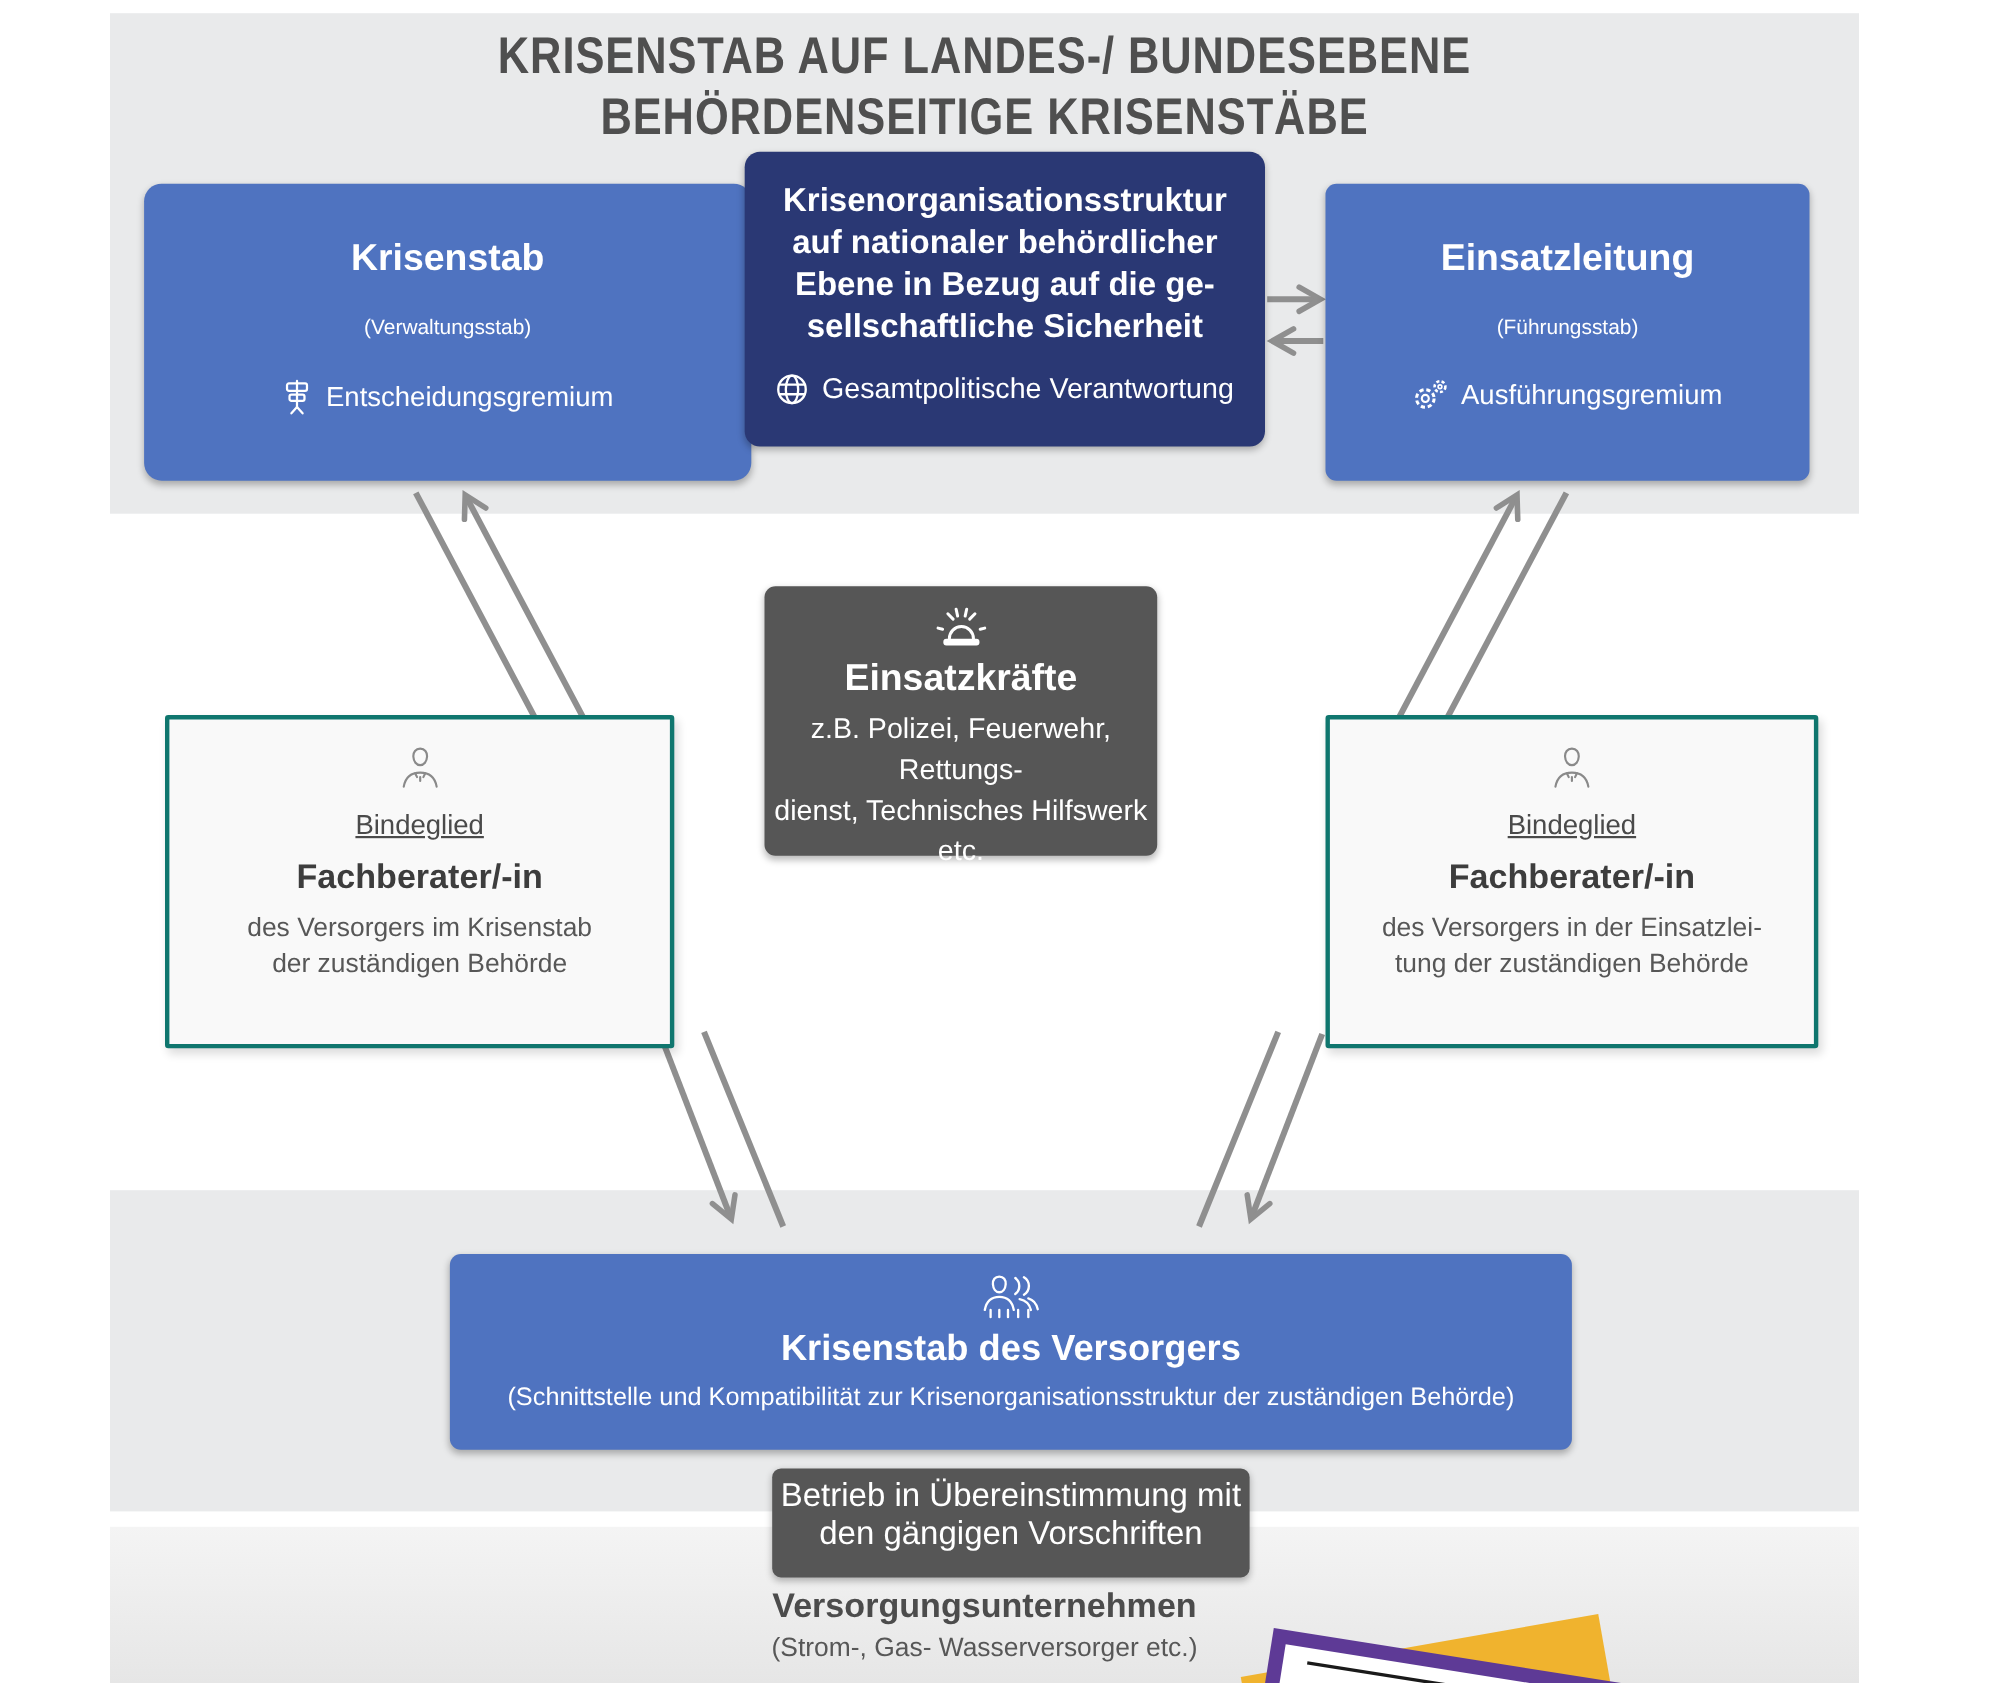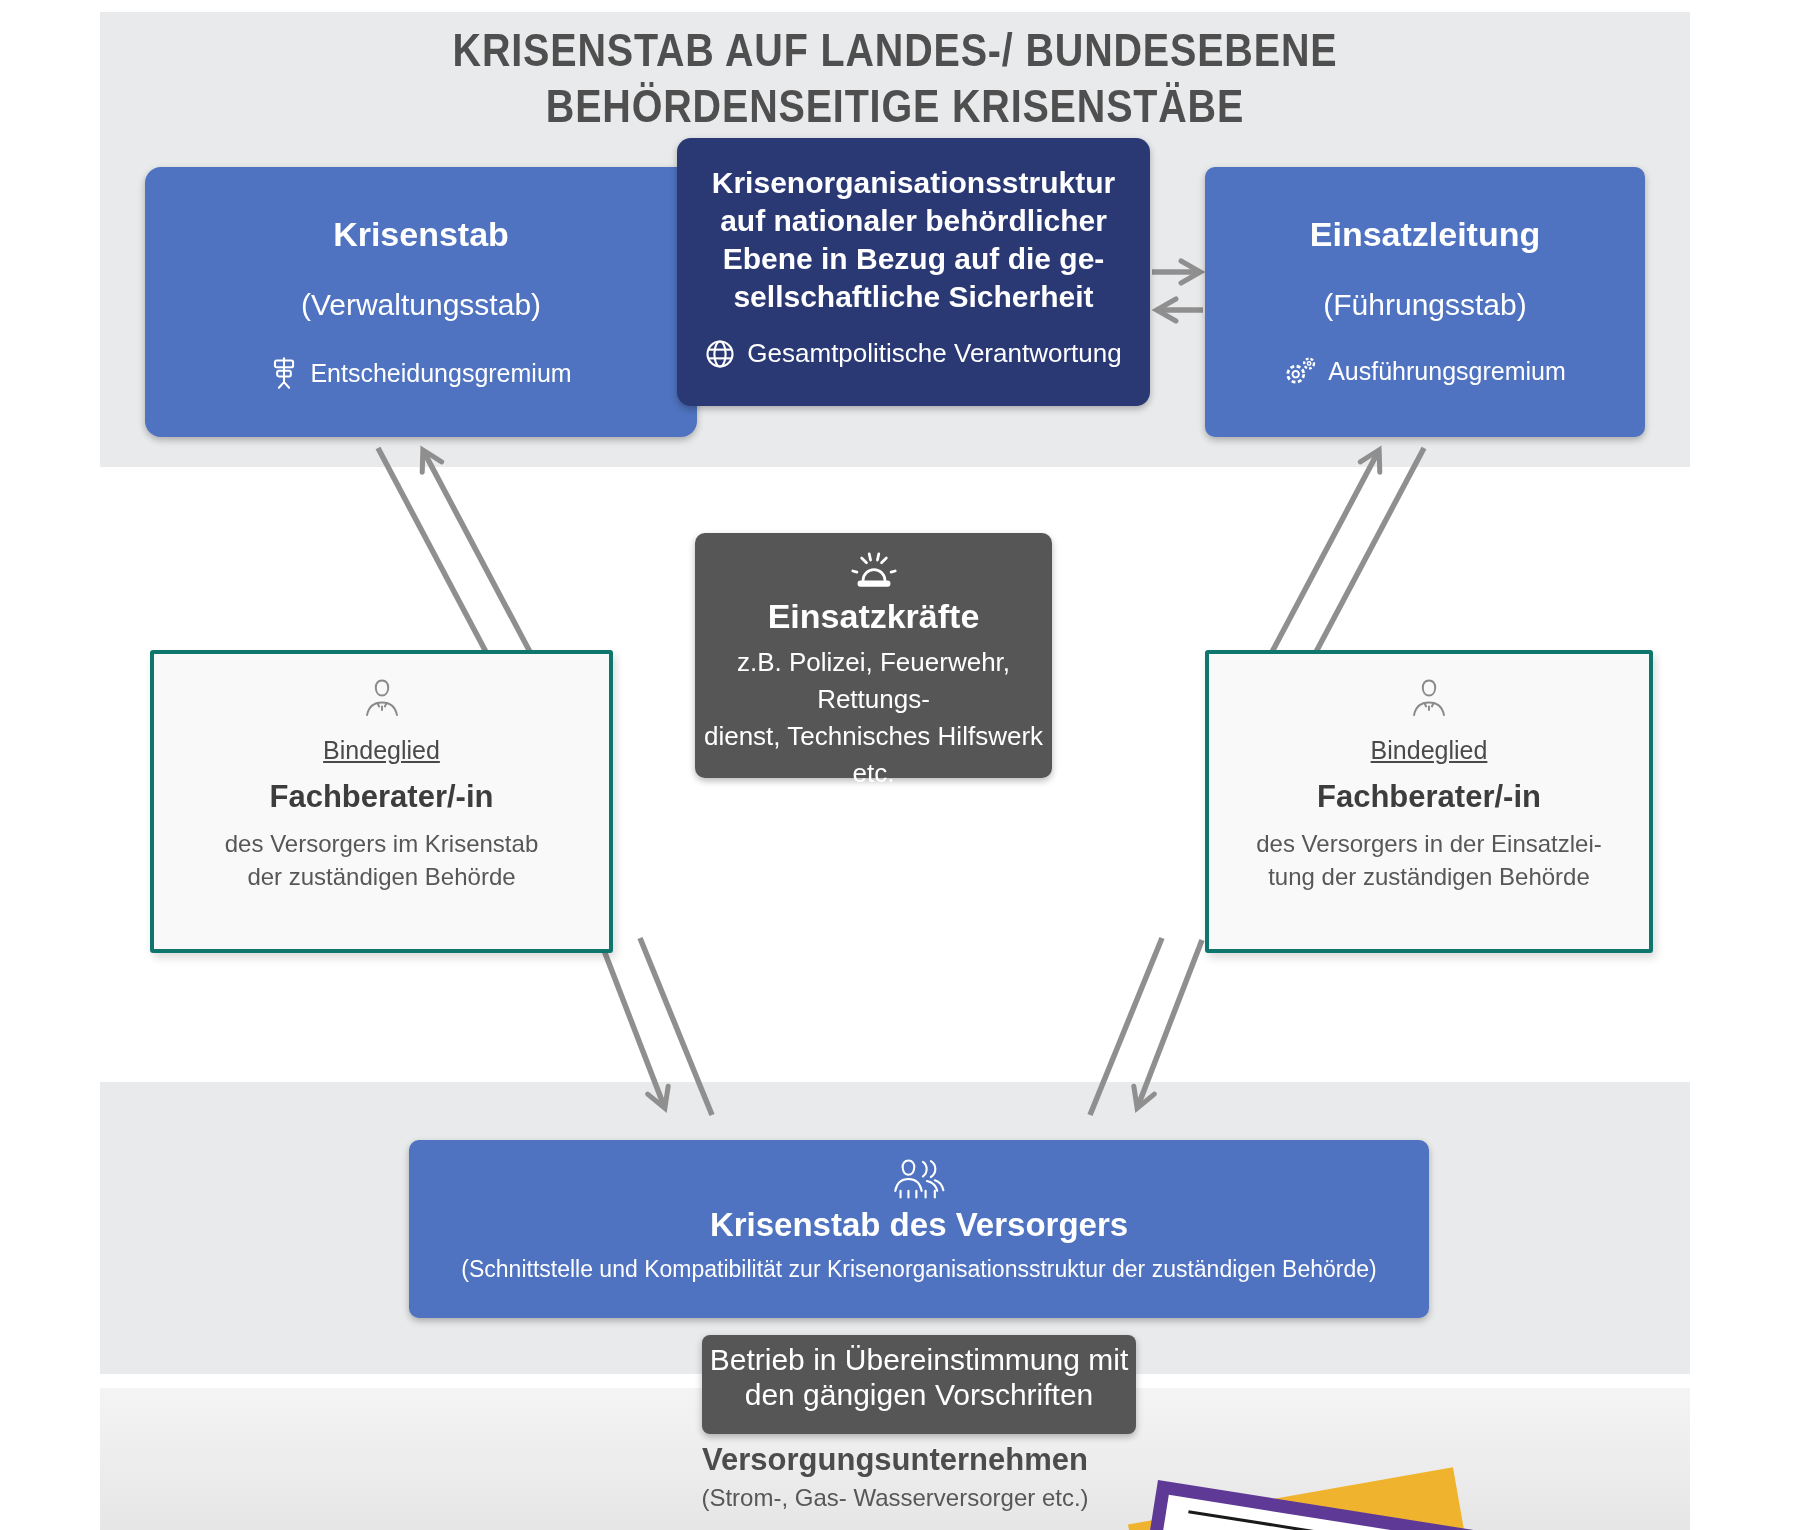--- a/index.html
+++ b/index.html
@@ -14,33 +14,33 @@
          color:var(--text_gray,#4f4f4f);font-weight:bold;z-index:2;}
   .title .line{font-size:47px;line-height:56px;letter-spacing:1px;transform:scaleX(.84);}
 
   svg.arrows{position:absolute;left:0;top:0;z-index:1;pointer-events:none;}
   svg.arrows line{stroke:var(--arrow_gray,#8f8f8f);stroke-width:5.5;}
   svg.arrows marker path{stroke:var(--arrow_gray,#8f8f8f);}
 
   .box{position:absolute;border-radius:10px;z-index:2;text-align:center;color:#fff;
        box-shadow:0 3px 7px rgba(0,0,0,.28);}
   .box-blue{background:var(--accent_blue,#4f73c0);}
-  #box-krisenstab{left:145px;top:167px;width:552px;height:270px;border-radius:16px;}
+  #box-krisenstab{left:131px;top:167px;width:552px;height:270px;border-radius:16px;}
   #box-einsatzleitung{left:1205px;top:167px;width:440px;height:270px;}
   #box-structure{left:677px;top:138px;width:473px;height:268px;background:var(--navy,#2a3874);border-radius:14px;}
   #box-einsatzkraefte{left:695px;top:533px;width:357px;height:245px;background:var(--dark_gray,#565656);}
   .box-white{background:#f9f9f9;border:4px solid #0f766e;border-radius:3px;color:#4a4a4a;
              box-shadow:3px 5px 9px rgba(0,0,0,.14);}
   #box-fach-left{left:150px;top:650px;width:455px;height:295px;}
   #box-fach-right{left:1205px;top:650px;width:440px;height:295px;}
   #box-versorger{left:409px;top:1140px;width:1020px;height:178px;}
   #box-betrieb{left:702px;top:1335px;width:434px;height:99px;background:var(--dark_gray,#565656);border-radius:8px;z-index:3;}
 
   .box-title{font-size:34px;font-weight:bold;margin-top:48px;}
-  .box-sub{font-size:30px;margin-top:34px;}
+  .box-sub{font-size:19px;margin-top:34px;}
   .box-item{font-size:25px;margin-top:34px;display:flex;align-items:center;justify-content:center;gap:12px;}
 
   #box-structure .nlines{font-size:30px;font-weight:bold;line-height:38px;margin-top:26px;text-align:center;}
   #box-structure .box-item{font-size:26px;margin-top:22px;}
 
   #box-einsatzkraefte .ek-icon{margin-top:16px;}
   #box-einsatzkraefte .box-title{margin-top:4px;font-size:34px;}
   #box-einsatzkraefte .ek-body{font-size:26px;line-height:37px;margin-top:8px;}
 
   .fach-icon{margin-top:22px;}

